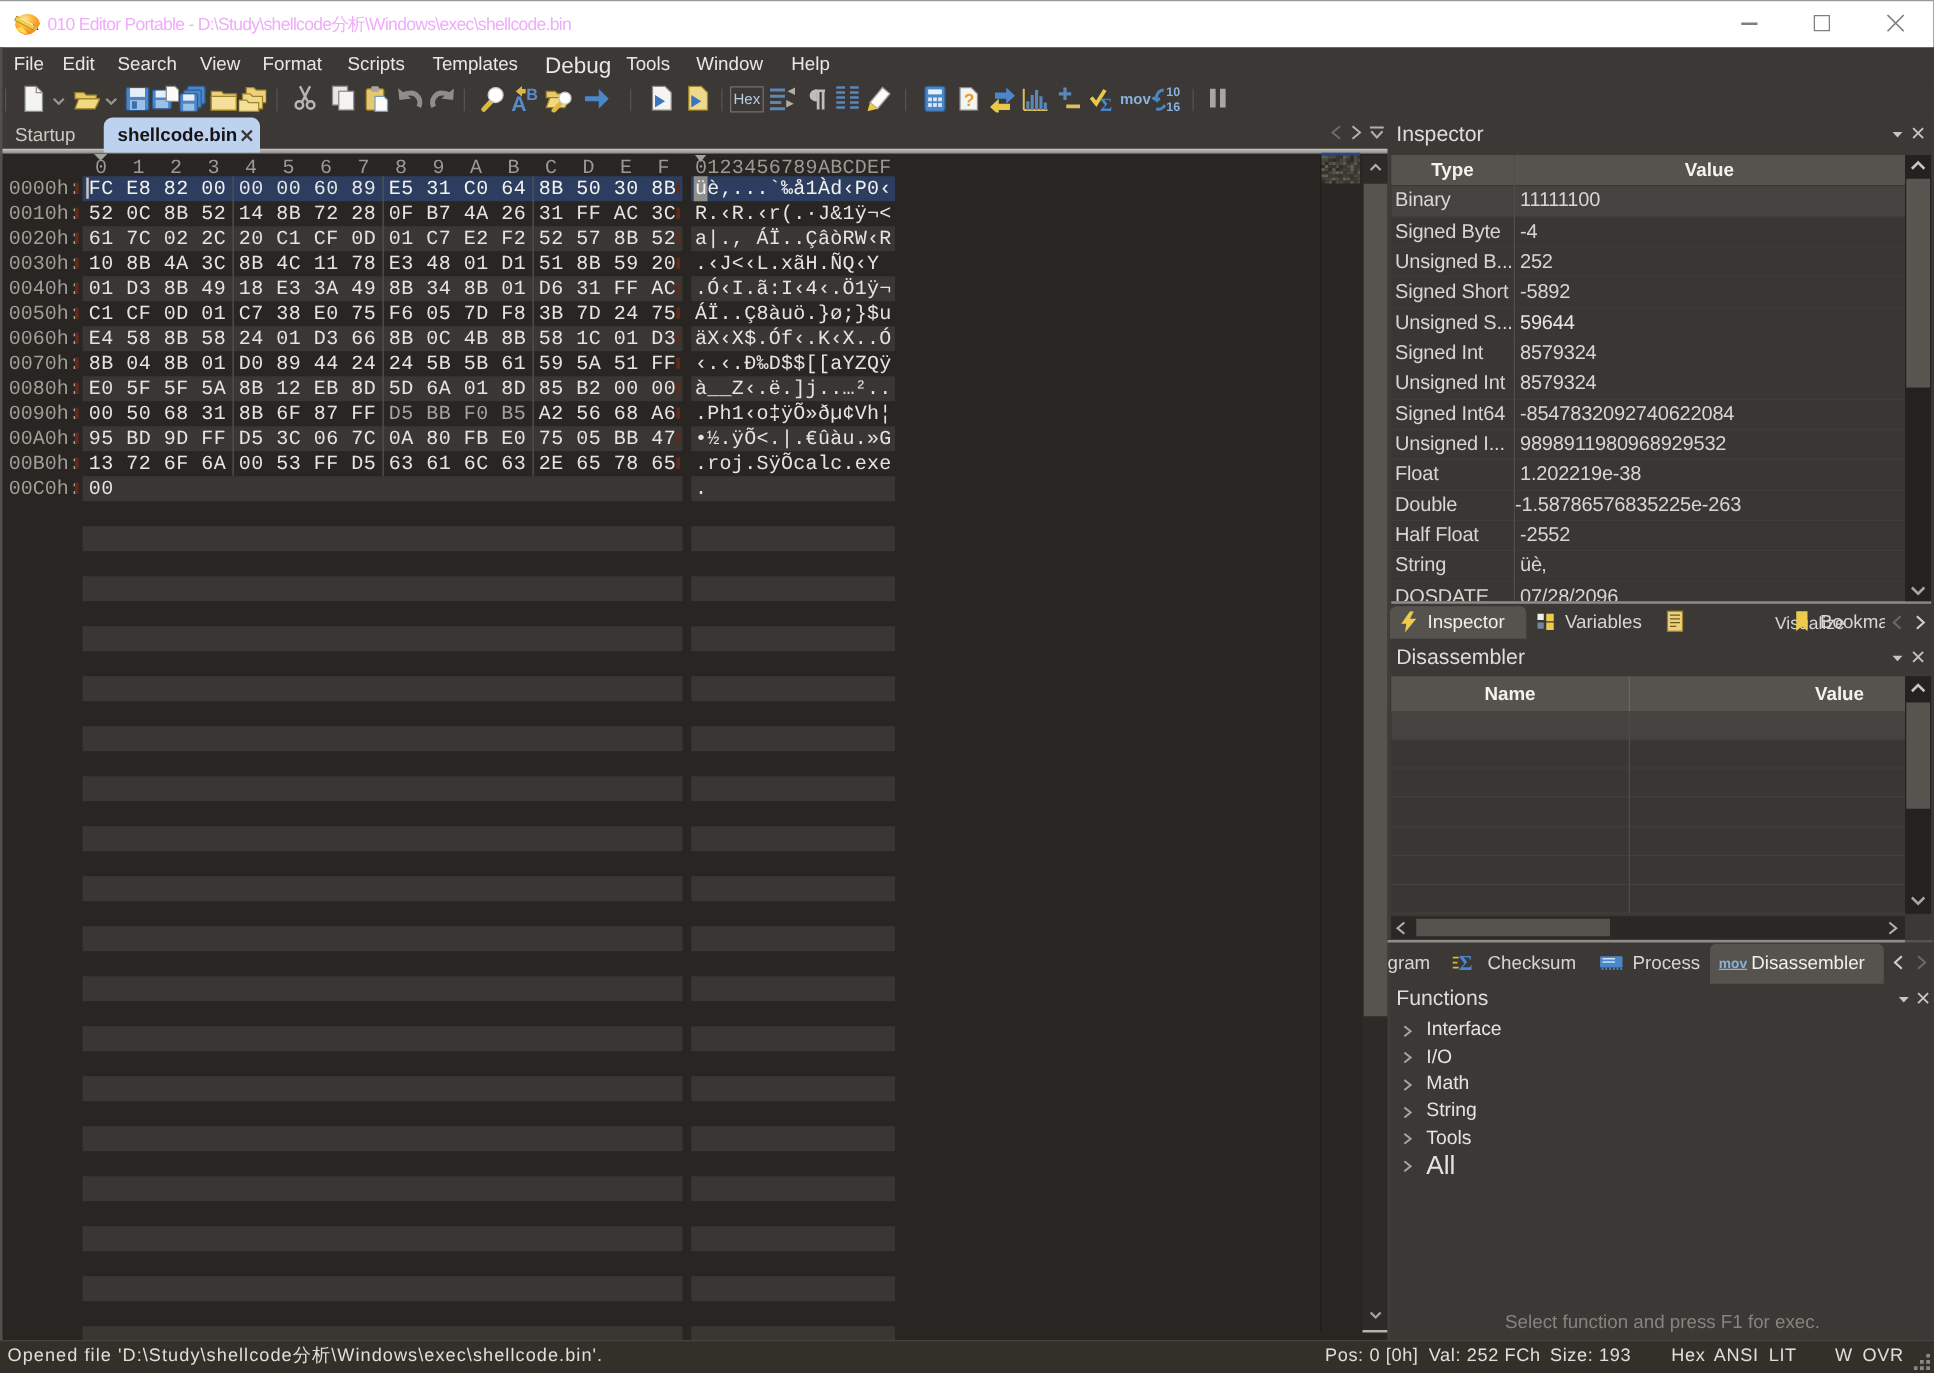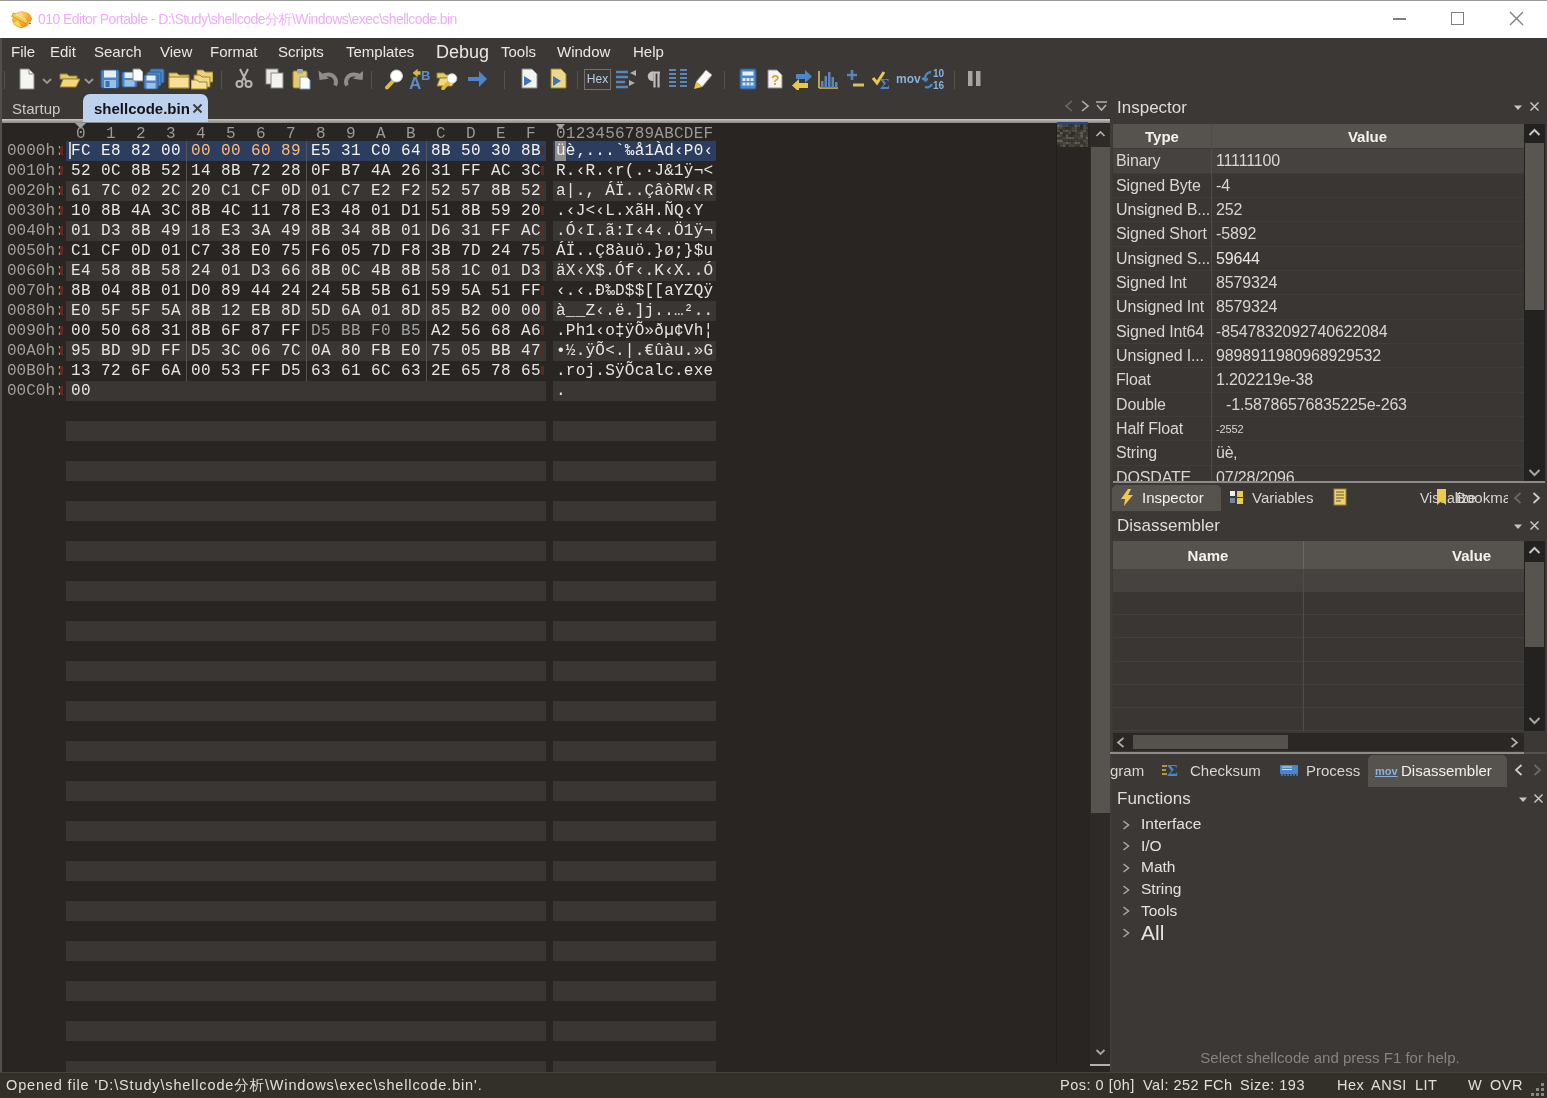--- a/index.html
+++ b/index.html
@@ -290,21 +290,21 @@
 <div class="a" style="left:426px;top:141px;width:1px;height:240px;background:#56534e"></div>
 <div class="a" style="left:76px;top:124px;color:#9c9995;letter-spacing:0.4px"><span class="mono" style="color:#9c9995">0  1  2  3</span></div>
 <div class="a" style="left:196px;top:124px;color:#9c9995;letter-spacing:0.4px"><span class="mono" style="color:#9c9995">4  5  6  7</span></div>
 <div class="a" style="left:316px;top:124px;color:#9c9995;letter-spacing:0.4px"><span class="mono" style="color:#9c9995">8  9  A  B</span></div>
 <div class="a" style="left:436px;top:124px;color:#9c9995;letter-spacing:0.4px"><span class="mono" style="color:#9c9995">C  D  E  F</span></div>
 <div class="a" style="left:556px;top:124px"><span class="mono" style="color:#9c9995;letter-spacing:0.23px">0123456789ABCDEF</span></div>
 <div class="a" style="left:555px;top:141px;width:11px;height:20px;background:#8f8e8b"></div>
 <div class="a" style="left:69px;top:142px;width:2px;height:17px;background:#c6c5c2"></div>
 <div class="a" style="left:7px;top:141px"><span class="mono" style="color:#a29f99">0000h:</span></div>
 <div class="a" style="left:71px;top:141px"><span class="mono" style="color:#f2f1ee;letter-spacing:0.4px">FC E8 82 00</span></div>
-<div class="a" style="left:191px;top:141px"><span class="mono" style="color:#fdba74;letter-spacing:0.4px">00 00 60 89</span></div>
+<div class="a" style="left:191px;top:141px"><span class="mono" style="color:#e5e5e5;letter-spacing:0.4px">00 00 60 89</span></div>
 <div class="a" style="left:311px;top:141px"><span class="mono" style="color:#f2f1ee;letter-spacing:0.4px">E5 31 C0 64</span></div>
 <div class="a" style="left:431px;top:141px"><span class="mono" style="color:#f2f1ee;letter-spacing:0.4px">8B 50 30 8B</span></div>
 <div class="a" style="left:556px;top:141px"><span class="mono" style="color:#f2f1ee;letter-spacing:0.23px">üè‚...`‰å1Àd‹P0‹</span></div>
 <div class="a" style="left:60px;top:146px;width:2.5px;height:9px;background:#5e2a1e"></div>
 <div class="a" style="left:541px;top:146px;width:2.5px;height:9px;background:#5e2a1e"></div>
 <div class="a" style="left:7px;top:161px"><span class="mono" style="color:#a29f99">0010h:</span></div>
 <div class="a" style="left:71px;top:161px"><span class="mono" style="color:#e6e4e0;letter-spacing:0.4px">52 0C 8B 52</span></div>
 <div class="a" style="left:191px;top:161px"><span class="mono" style="color:#e6e4e0;letter-spacing:0.4px">14 8B 72 28</span></div>
 <div class="a" style="left:311px;top:161px"><span class="mono" style="color:#e6e4e0;letter-spacing:0.4px">0F B7 4A 26</span></div>
 <div class="a" style="left:431px;top:161px"><span class="mono" style="color:#e6e4e0;letter-spacing:0.4px">31 FF AC 3C</span></div>
@@ -544,24 +544,24 @@
     <div class="a" style="left:3px;top:195.7px;height:24.3px;line-height:24.3px;font-size:16px;letter-spacing:-0.15px;color:#d8d6d2;white-space:nowrap">Signed Int64</div>
     <div class="a" style="left:103px;top:195.7px;height:24.3px;line-height:24.3px;font-size:16px;letter-spacing:-0.15px;color:#d8d6d2;white-space:nowrap">-8547832092740622084</div>
     <div class="a" style="left:0;top:220.0px;width:411px;height:24.33px;background:#393633;border-bottom:1px solid #403d39"></div>
     <div class="a" style="left:3px;top:220.0px;height:24.3px;line-height:24.3px;font-size:16px;letter-spacing:-0.15px;color:#d8d6d2;white-space:nowrap">Unsigned I...</div>
     <div class="a" style="left:103px;top:220.0px;height:24.3px;line-height:24.3px;font-size:16px;letter-spacing:-0.15px;color:#d8d6d2;white-space:nowrap">9898911980968929532</div>
     <div class="a" style="left:0;top:244.4px;width:411px;height:24.33px;background:#393633;border-bottom:1px solid #403d39"></div>
     <div class="a" style="left:3px;top:244.4px;height:24.3px;line-height:24.3px;font-size:16px;letter-spacing:-0.15px;color:#d8d6d2;white-space:nowrap">Float</div>
     <div class="a" style="left:103px;top:244.4px;height:24.3px;line-height:24.3px;font-size:16px;letter-spacing:-0.15px;color:#d8d6d2;white-space:nowrap">1.202219e-38</div>
     <div class="a" style="left:0;top:268.7px;width:411px;height:24.33px;background:#393633;border-bottom:1px solid #403d39"></div>
     <div class="a" style="left:3px;top:268.7px;height:24.3px;line-height:24.3px;font-size:16px;letter-spacing:-0.15px;color:#d8d6d2;white-space:nowrap">Double</div>
-    <div class="a" style="left:113px;top:268.7px;height:24.3px;line-height:24.3px;font-size:16px;letter-spacing:-0.15px;color:#d8d6d2;white-space:nowrap">-1.58786576835225e-263</div>
+    <div class="a" style="left:99px;top:268.7px;height:24.3px;line-height:24.3px;font-size:16px;letter-spacing:-0.15px;color:#d8d6d2;white-space:nowrap">-1.58786576835225e-263</div>
     <div class="a" style="left:0;top:293.0px;width:411px;height:24.33px;background:#393633;border-bottom:1px solid #403d39"></div>
     <div class="a" style="left:3px;top:293.0px;height:24.3px;line-height:24.3px;font-size:16px;letter-spacing:-0.15px;color:#d8d6d2;white-space:nowrap">Half Float</div>
-    <div class="a" style="left:103px;top:293.0px;height:24.3px;line-height:24.3px;font-size:11px;letter-spacing:-0.15px;color:#d8d6d2;white-space:nowrap">-2552</div>
+    <div class="a" style="left:103px;top:293.0px;height:24.3px;line-height:24.3px;font-size:16px;letter-spacing:-0.15px;color:#d8d6d2;white-space:nowrap">-2552</div>
     <div class="a" style="left:0;top:317.4px;width:411px;height:24.33px;background:#393633;border-bottom:1px solid #403d39"></div>
     <div class="a" style="left:3px;top:317.4px;height:24.3px;line-height:24.3px;font-size:16px;letter-spacing:-0.15px;color:#d8d6d2;white-space:nowrap">String</div>
     <div class="a" style="left:103px;top:317.4px;height:24.3px;line-height:24.3px;font-size:16px;letter-spacing:-0.15px;color:#d8d6d2;white-space:nowrap">üè‚</div>
     <div class="a" style="left:0;top:341.7px;width:411px;height:24.33px;background:#393633;border-bottom:1px solid #403d39"></div>
     <div class="a" style="left:3px;top:341.7px;height:24.3px;line-height:24.3px;font-size:16px;letter-spacing:-0.15px;color:#d8d6d2;white-space:nowrap">DOSDATE</div>
     <div class="a" style="left:103px;top:341.7px;height:24.3px;line-height:24.3px;font-size:16px;letter-spacing:-0.15px;color:#d8d6d2;white-space:nowrap">07/28/2096</div>
     <div class="a" style="left:98px;top:0;width:1px;height:357px;background:#504d48"></div>
   </div>
 <div class="a" style="left:1113px;top:481px;width:432px;height:2px;background:#8e8c88"></div>
 <div class="a" style="left:1524px;top:124px;width:21px;height:357px;background:#242220"></div>
@@ -683,21 +683,21 @@
   </svg>
 <div class="a" style="left:1141px;top:878.1px;height:21.7px;line-height:21.7px;font-size:15.5px;color:#e5e3df">String</div>
 <svg class="a" style="left:1122px;top:906.3px;" width="8" height="10" viewBox="0 0 8 10">
     <path d="M1.5 1 L6.5 5 L1.5 9" fill="none" stroke="#a8a5a1" stroke-width="1.6"></path>
   </svg>
 <div class="a" style="left:1141px;top:899.8px;height:21.7px;line-height:21.7px;font-size:15.5px;color:#e5e3df">Tools</div>
 <svg class="a" style="left:1122px;top:928.0px;" width="8" height="10" viewBox="0 0 8 10">
     <path d="M1.5 1 L6.5 5 L1.5 9" fill="none" stroke="#a8a5a1" stroke-width="1.6"></path>
   </svg>
 <div class="a" style="left:1141px;top:921.5px;height:21.7px;line-height:21.7px;font-size:21px;color:#e5e3df">All</div>
-<div class="a" style="left:1113px;top:1049px;width:434px;height:20px;text-align:center;font-size:15px;color:#86847f">Select shellcode and press F1 for help.</div>
+<div class="a" style="left:1113px;top:1049px;width:434px;height:20px;text-align:center;font-size:15px;color:#86847f">Select function and press F1 for exec.</div>
 <div class="a" style="left:0;top:38px;width:1.5px;height:1060px;background:#50504c"></div>
 <div class="a" style="left:1545.5px;top:38px;width:1.5px;height:1060px;background:#3e3c3a"></div>
 <div class="a" style="left:0;top:1072px;width:1547px;height:26px;background:#333029;border-top:1px solid #45423e"></div>
 <div class="a" style="left:6px;top:1073px;height:25px;line-height:25px;font-size:14.5px;letter-spacing:0.85px;color:#e0dedb;white-space:pre">Opened file 'D:\Study\shellcode分析\Windows\exec\shellcode.bin'.</div>
 <div class="a" style="left:1060px;top:1073px;height:25px;line-height:25px;font-size:14.5px;letter-spacing:0.5px;color:#e0dedb">Pos: 0 [0h]</div>
 <div class="a" style="left:1143px;top:1073px;height:25px;line-height:25px;font-size:14.5px;letter-spacing:0.5px;color:#e0dedb">Val: 252 FCh</div>
 <div class="a" style="left:1240px;top:1073px;height:25px;line-height:25px;font-size:14.5px;letter-spacing:0.5px;color:#e0dedb">Size: 193</div>
 <div class="a" style="left:1337px;top:1073px;height:25px;line-height:25px;font-size:14.5px;letter-spacing:0.5px;color:#e0dedb">Hex</div>
 <div class="a" style="left:1371px;top:1073px;height:25px;line-height:25px;font-size:14.5px;letter-spacing:0.5px;color:#e0dedb">ANSI</div>
 <div class="a" style="left:1415px;top:1073px;height:25px;line-height:25px;font-size:14.5px;letter-spacing:0.5px;color:#e0dedb">LIT</div>

